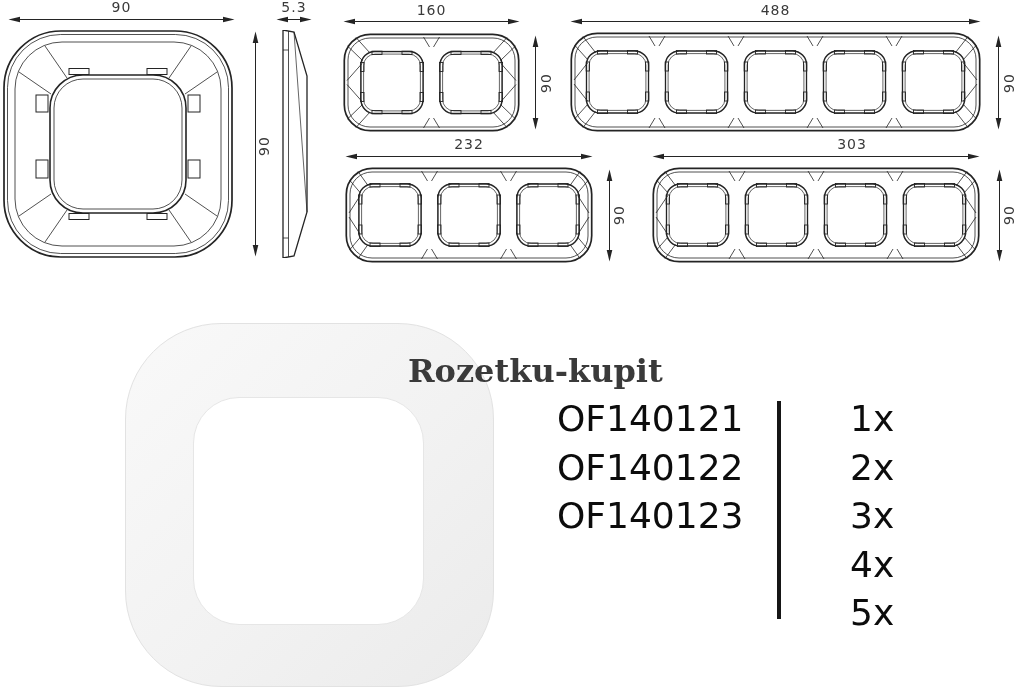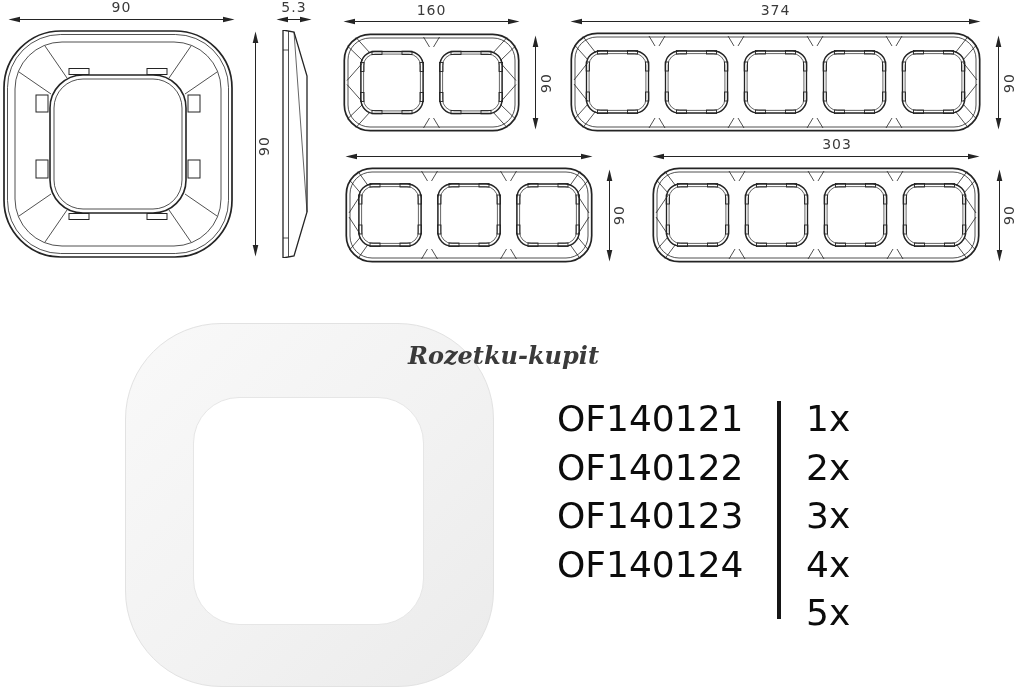--- a/index.html
+++ b/index.html
@@ -29,30 +29,30 @@
   .photo{
     position:absolute;left:125px;top:323px;width:367px;height:362px;
     background:linear-gradient(135deg,#f9f9f9 0%,#f2f2f2 55%,#ebebeb 100%);
     border:1px solid #e2e2e2;border-radius:96px;
   }
   .photo-opening{
     position:absolute;left:67px;top:73px;width:229px;height:226px;
     background:#ffffff;border:1px solid #e6e6e6;border-radius:46px;
   }
   .watermark{
-    position:absolute;left:408px;top:341px;
+    position:absolute;left:408px;top:352px;
     font-family:"DejaVu Serif","Liberation Serif",serif;font-weight:bold;
-    font-size:24px;color:var(--wm);white-space:nowrap;font-style:italic;
+    font-size:32px;color:var(--wm);white-space:nowrap;
   }
   .codes,.qtys{
     position:absolute;top:395px;color:var(--text);font-size:36px;
     font-family:"DejaVu Sans","Liberation Sans",sans-serif;
   }
   .codes{left:557px;}
-  .qtys{left:806px;}
+  .qtys{left:850px;}
   .prow{height:48.6px;line-height:48.6px;white-space:nowrap;}
   .list-divider{
     position:absolute;left:777px;top:401px;width:3.5px;height:218px;background:#161616;
   }
   .hidden-defs{position:absolute;width:0;height:0;overflow:hidden;}
 </style>
 </head>
 <body>
 
 <div id="canvas">
@@ -168,21 +168,21 @@
     </div>
   <div class="dim-v" style="left:531px;top:35px">
       <svg width="9" height="95" viewBox="0 0 9 95">
     <line x1="4.5" y1="10" x2="4.5" y2="85" stroke="var(--line)" stroke-width="1"></line>
     <polygon points="4.5,0.5 1.7,12 7.3,12" fill="var(--line)"></polygon>
     <polygon points="4.5,94.5 1.7,83 7.3,83" fill="var(--line)"></polygon>
       </svg>
     </div>
   <div class="vlab" style="left:531px;top:75px">90</div>
 
-  <div class="dimlabel" style="left:570px;top:3px;width:411px">374</div>
+  <div class="dimlabel" style="left:570px;top:3px;width:411px">488</div>
   <div class="dim-h" style="left:570px;top:17px">
       <svg width="411" height="9" viewBox="0 0 411 9">
     <line x1="10" y1="4.5" x2="401" y2="4.5" stroke="var(--line)" stroke-width="1"></line>
     <polygon points="0.5,4.5 12,1.7 12,7.3" fill="var(--line)"></polygon>
     <polygon points="410.5,4.5 399,1.7 399,7.3" fill="var(--line)"></polygon>
       </svg>
     </div>
   <div class="frame-svg abs" style="left:570px;top:32px">
       <svg width="411" height="100" viewBox="0 0 411 100">
         <rect x="1.3" y="1.3" width="408.4" height="97.4" rx="26" class="ln" stroke-width="1.7"></rect>
@@ -224,20 +224,21 @@
     </div>
   <div class="dim-v" style="left:994px;top:35px">
       <svg width="9" height="95" viewBox="0 0 9 95">
     <line x1="4.5" y1="10" x2="4.5" y2="85" stroke="var(--line)" stroke-width="1"></line>
     <polygon points="4.5,0.5 1.7,12 7.3,12" fill="var(--line)"></polygon>
     <polygon points="4.5,94.5 1.7,83 7.3,83" fill="var(--line)"></polygon>
       </svg>
     </div>
   <div class="vlab" style="left:994px;top:75px">90</div>
 
+  <div class="dimlabel" style="left:345px;top:137px;width:248px">232</div>
   <div class="dim-h" style="left:345px;top:152px">
       <svg width="248" height="9" viewBox="0 0 248 9">
     <line x1="10" y1="4.5" x2="238" y2="4.5" stroke="var(--line)" stroke-width="1"></line>
     <polygon points="0.5,4.5 12,1.7 12,7.3" fill="var(--line)"></polygon>
     <polygon points="247.5,4.5 236,1.7 236,7.3" fill="var(--line)"></polygon>
       </svg>
     </div>
   <div class="frame-svg abs" style="left:345px;top:167px">
       <svg width="248" height="96" viewBox="0 0 248 96">
         <rect x="1.3" y="1.3" width="245.4" height="93.4" rx="26" class="ln" stroke-width="1.7"></rect>
@@ -269,21 +270,21 @@
     </div>
   <div class="dim-v" style="left:605px;top:169px">
       <svg width="9" height="93" viewBox="0 0 9 93">
     <line x1="4.5" y1="10" x2="4.5" y2="83" stroke="var(--line)" stroke-width="1"></line>
     <polygon points="4.5,0.5 1.7,12 7.3,12" fill="var(--line)"></polygon>
     <polygon points="4.5,92.5 1.7,81 7.3,81" fill="var(--line)"></polygon>
       </svg>
     </div>
   <div class="vlab" style="left:604px;top:207px">90</div>
 
-  <div class="dimlabel" style="left:673px;top:137px;width:328px">303</div>
+  <div class="dimlabel" style="left:688px;top:137px;width:328px">303</div>
   <div class="dim-h" style="left:652px;top:152px">
       <svg width="328" height="9" viewBox="0 0 328 9">
     <line x1="10" y1="4.5" x2="318" y2="4.5" stroke="var(--line)" stroke-width="1"></line>
     <polygon points="0.5,4.5 12,1.7 12,7.3" fill="var(--line)"></polygon>
     <polygon points="327.5,4.5 316,1.7 316,7.3" fill="var(--line)"></polygon>
       </svg>
     </div>
   <div class="frame-svg abs" style="left:652px;top:167px">
       <svg width="328" height="96" viewBox="0 0 328 96">
         <rect x="1.3" y="1.3" width="325.4" height="93.4" rx="26" class="ln" stroke-width="1.7"></rect>
@@ -330,21 +331,20 @@
   <div class="photo">
     <div class="photo-opening"></div>
   </div>
 
   <div class="watermark">Rozetku-kupit</div>
 
   <div class="codes">
     <div class="prow">OF140121</div>
     <div class="prow">OF140122</div>
     <div class="prow">OF140123</div>
-    <div class="prow">OF140124</div>
   </div>
 
   <div class="list-divider"></div>
 
   <div class="qtys">
     <div class="prow">1x</div>
     <div class="prow">2x</div>
     <div class="prow">3x</div>
     <div class="prow">4x</div>
     <div class="prow">5x</div>

